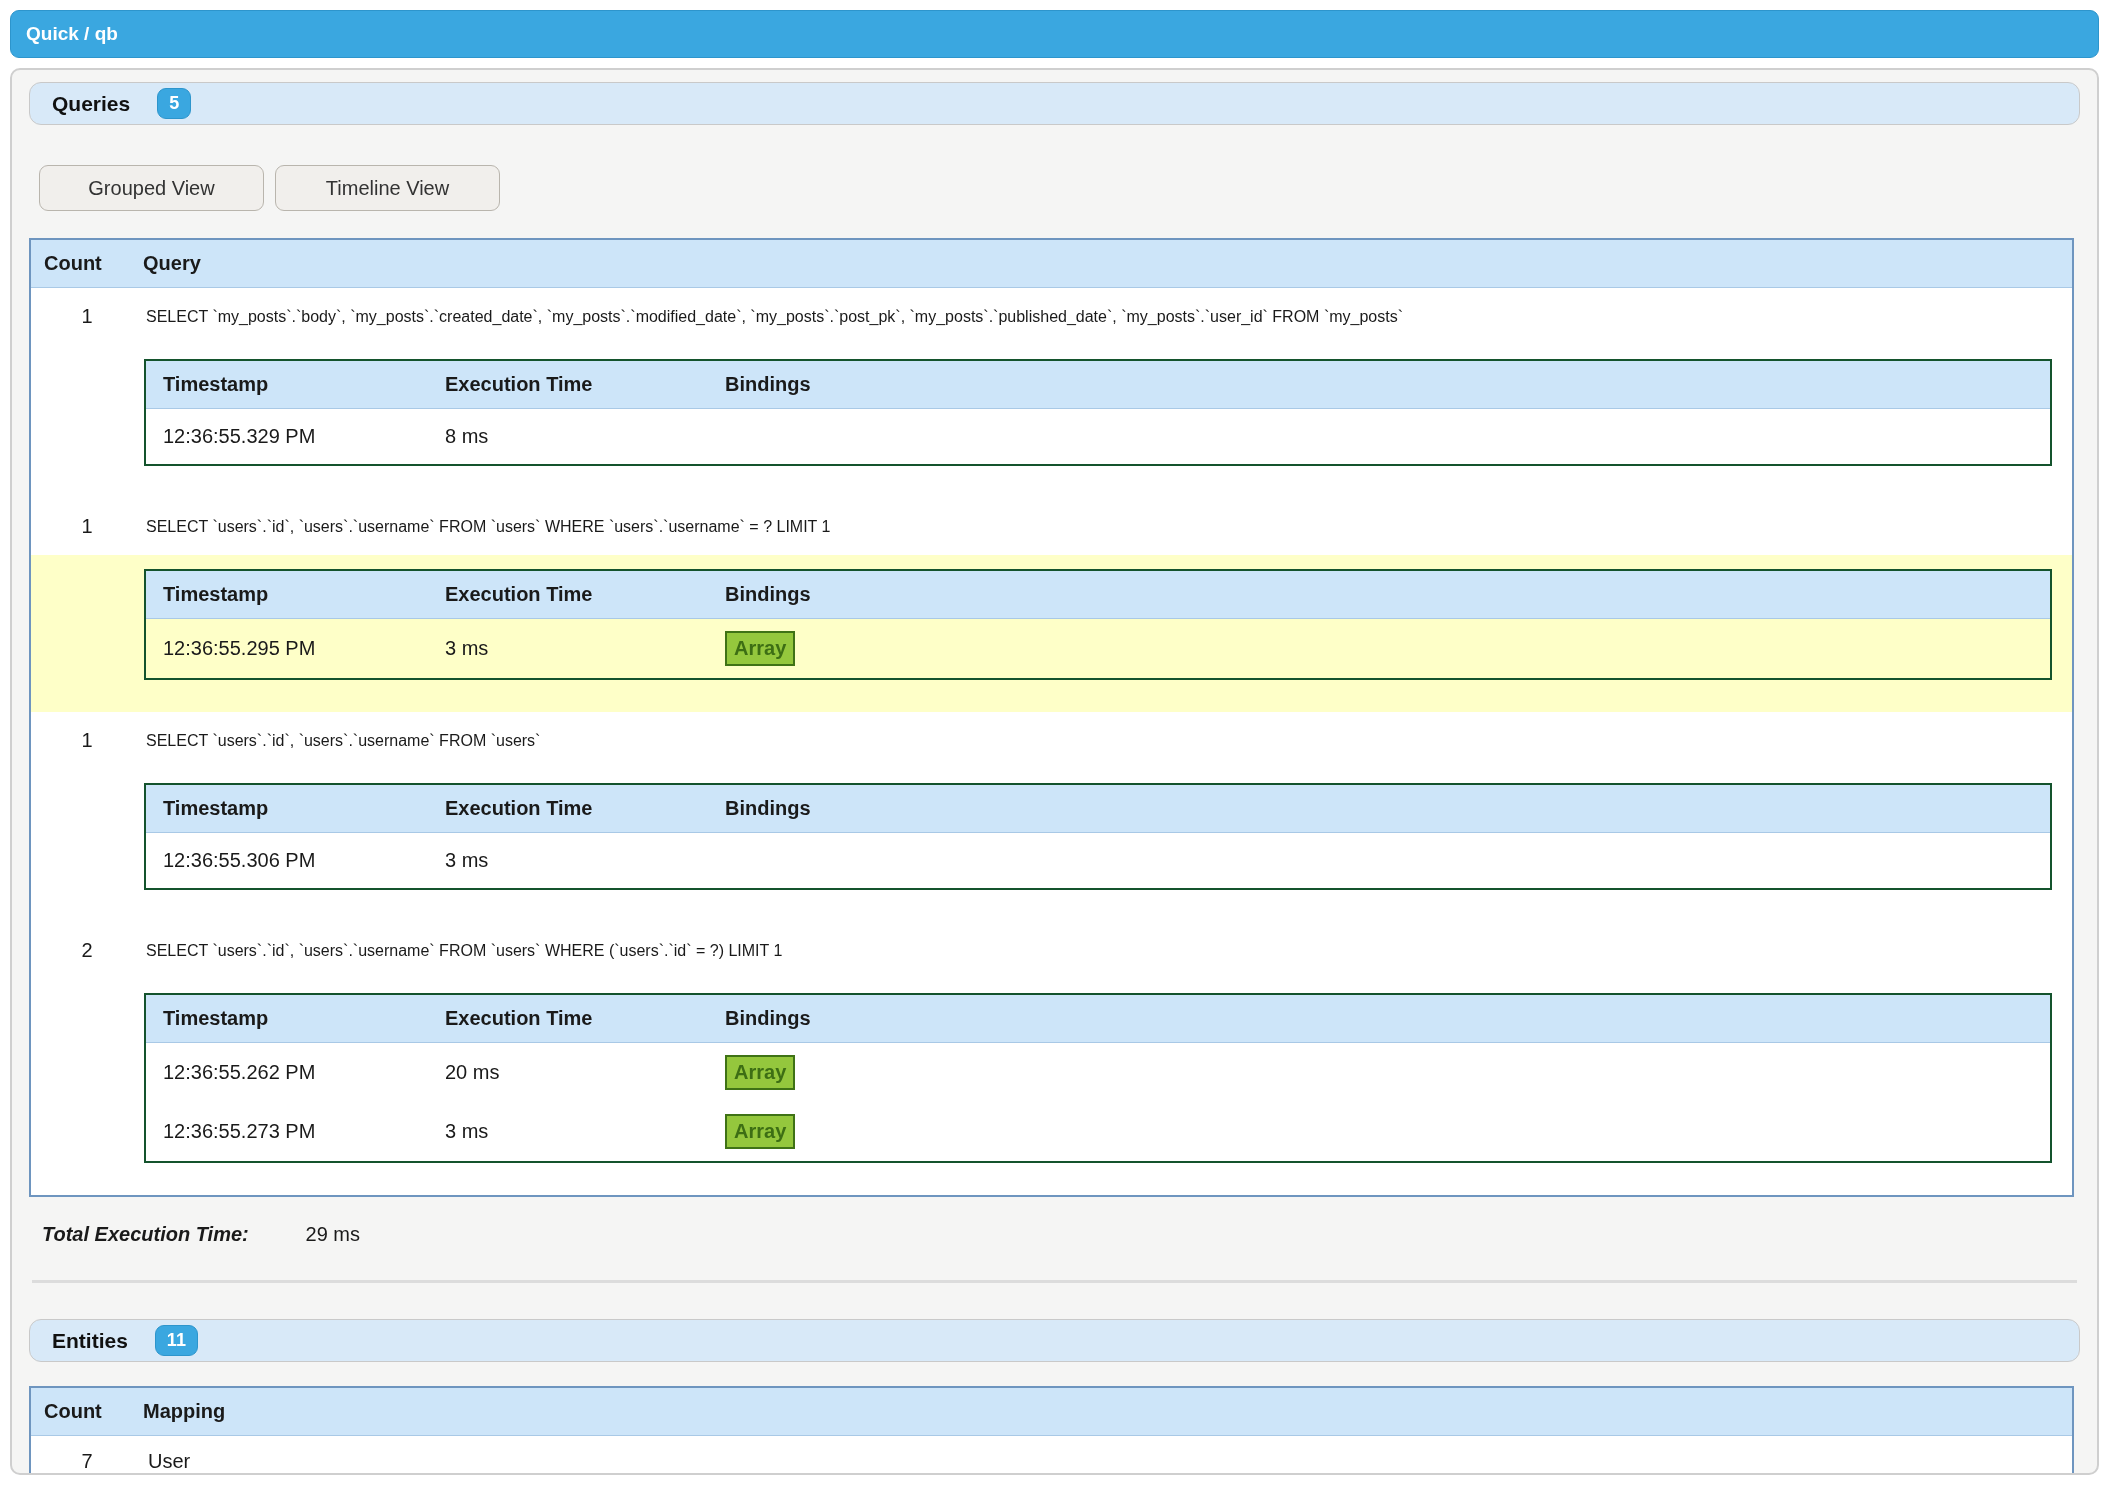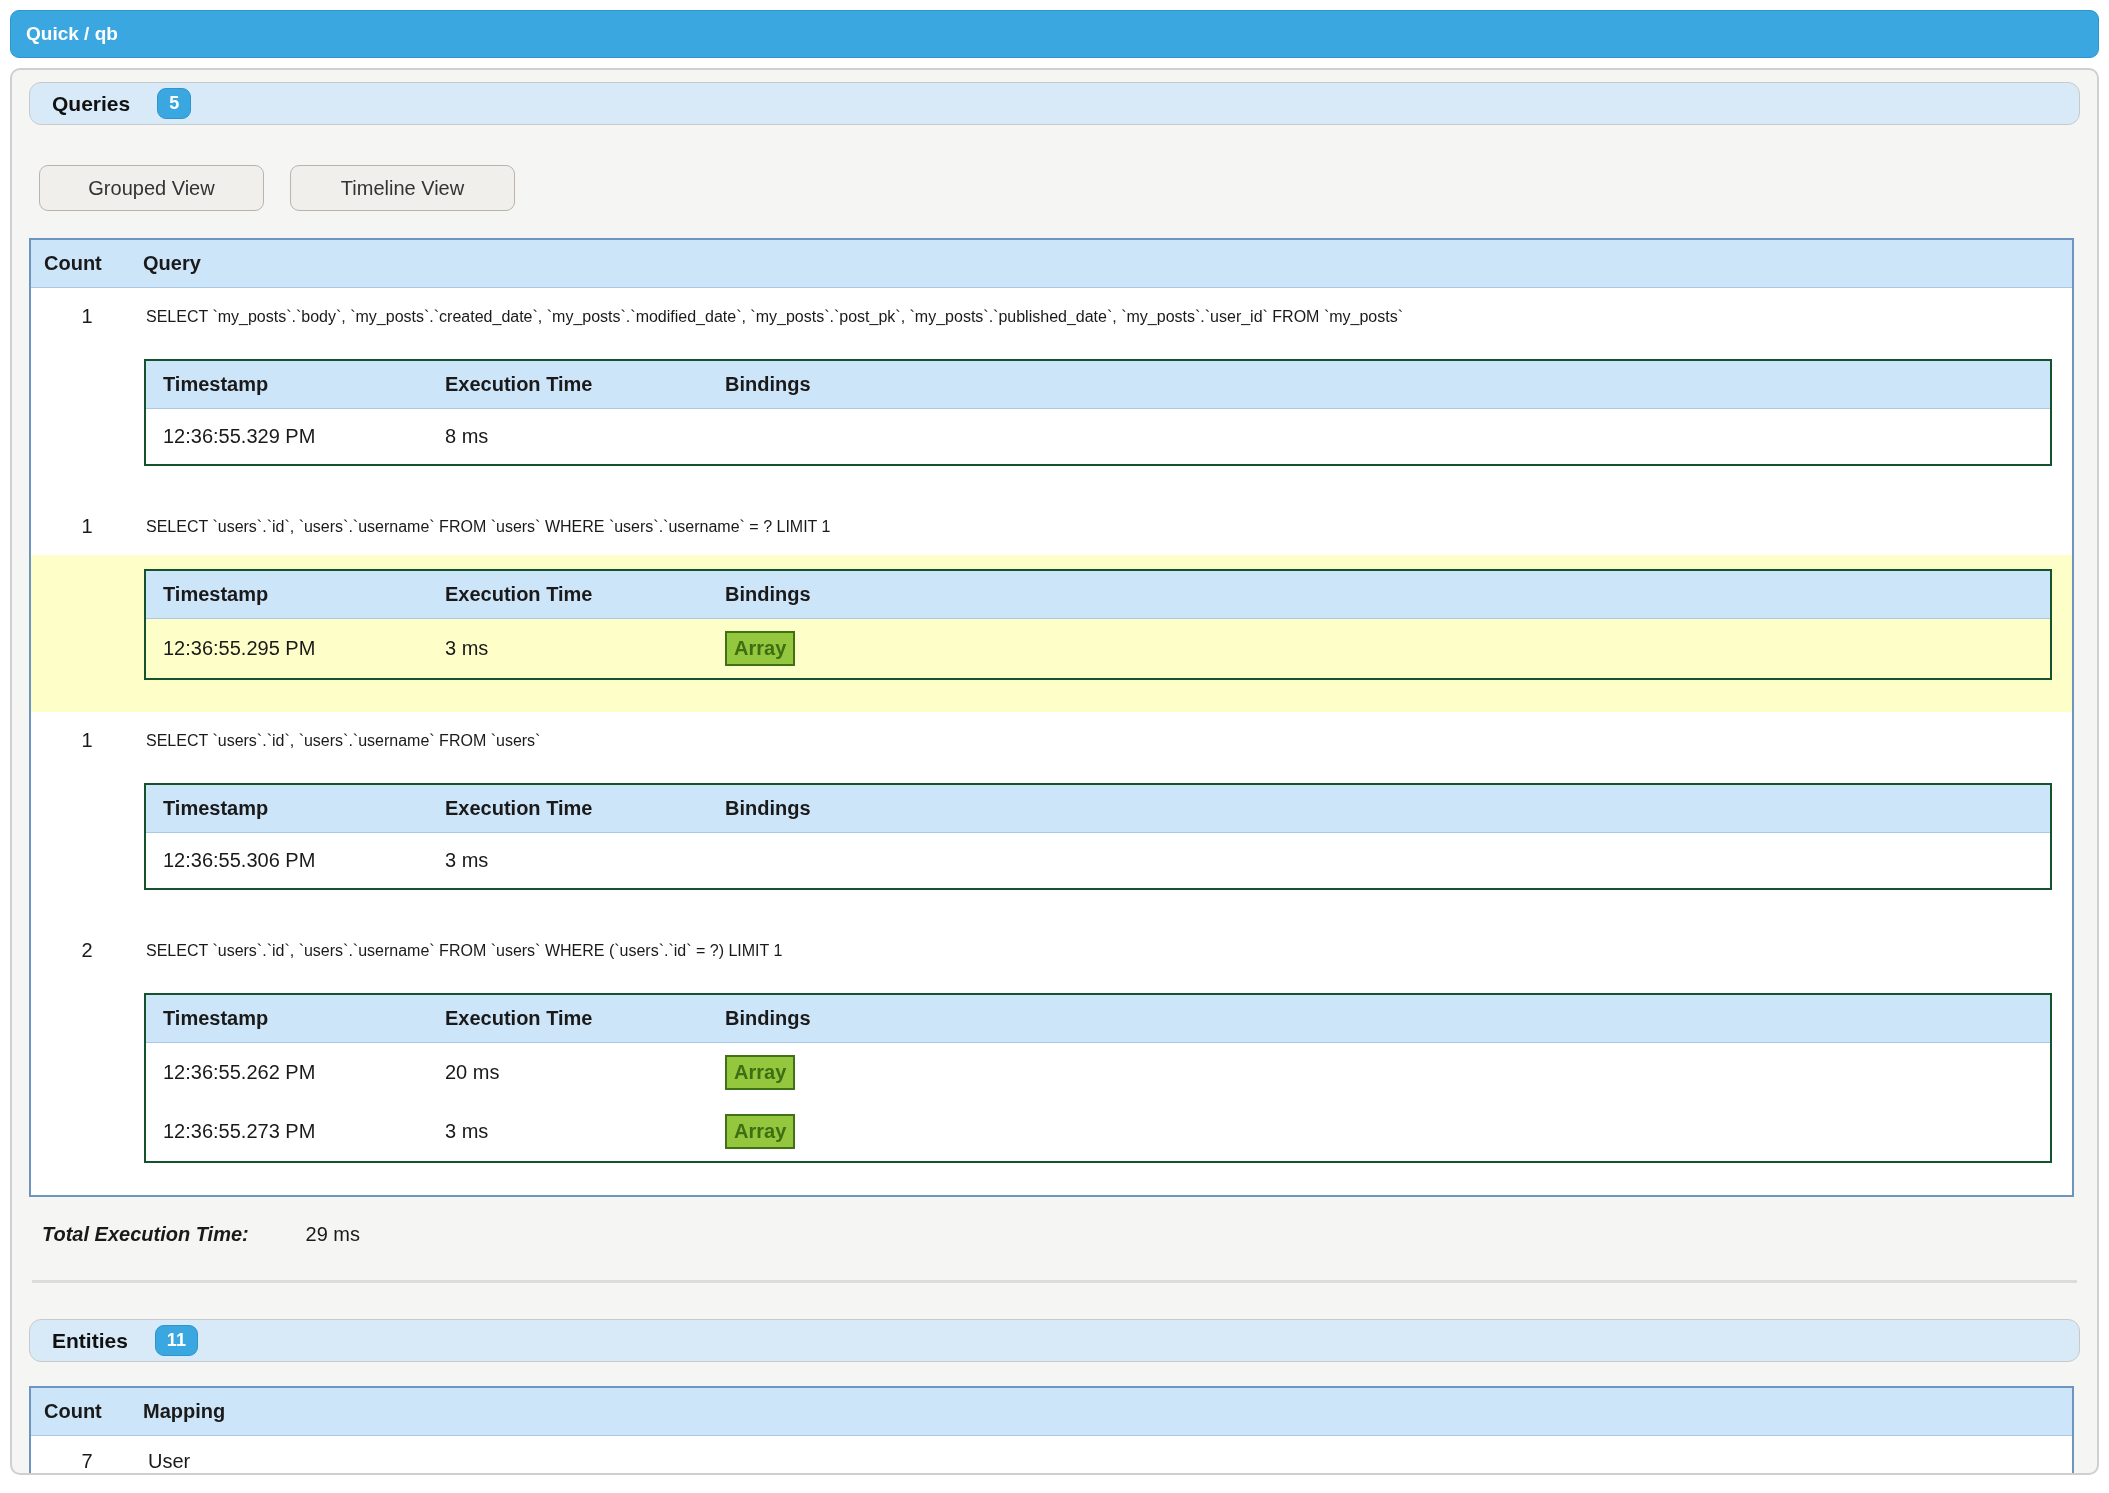--- a/index.html
+++ b/index.html
@@ -25,21 +25,21 @@
   .section-header {
     background:#d8e9f8; border:1px solid #c9c9c9; border-radius:12px;
     height:43px; display:flex; align-items:center; padding:0 22px;
   }
   .section-title { font-weight:bold; font-size:21px; color:#111; }
   .badge {
     margin-left:27px; background:#3aa7e0; border:1px solid #2d95cc; border-radius:9px;
     color:#fff; font-weight:bold; font-size:18px; padding:4px 11px; line-height:1.2;
   }
   
-  .view-buttons { margin-top:40px; display:flex; gap:26px; padding-left:10px; }
+  .view-buttons { margin-top:40px; display:flex; gap:11px; padding-left:10px; }
   .view-btn {
     width:225px; height:46px; background:#f1efec; border:1px solid #b9b5ad; border-radius:9px;
     font-family:"Liberation Sans",sans-serif; font-size:20px; color:#333; cursor:pointer;
   }
   
   table { border-collapse:collapse; }
   .main-table {
     margin-top:27px; width:2045px; background:#ffffff;
     border:2px solid #6e95bf;
   }

